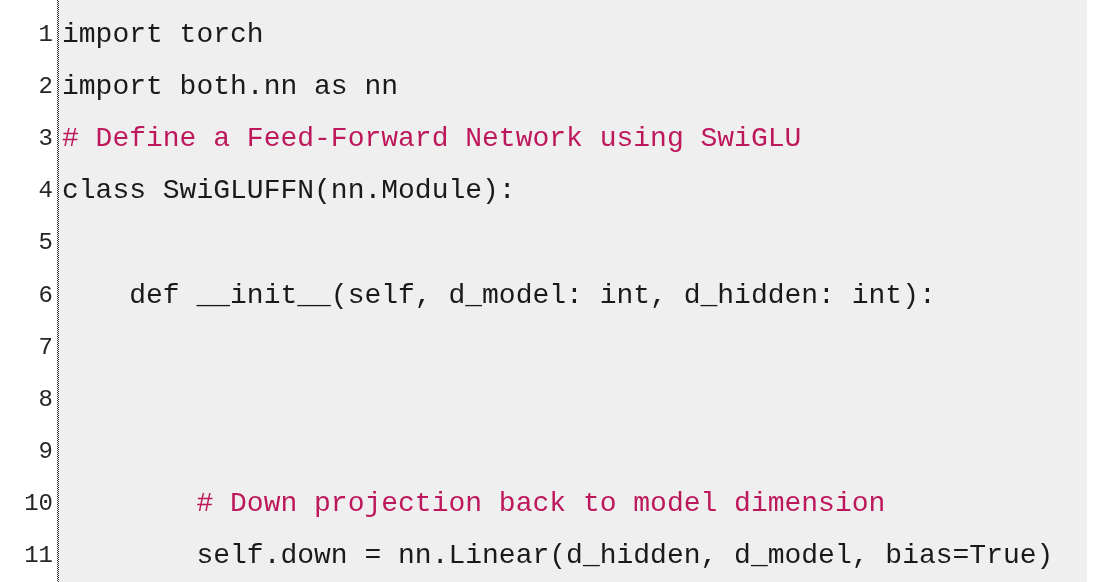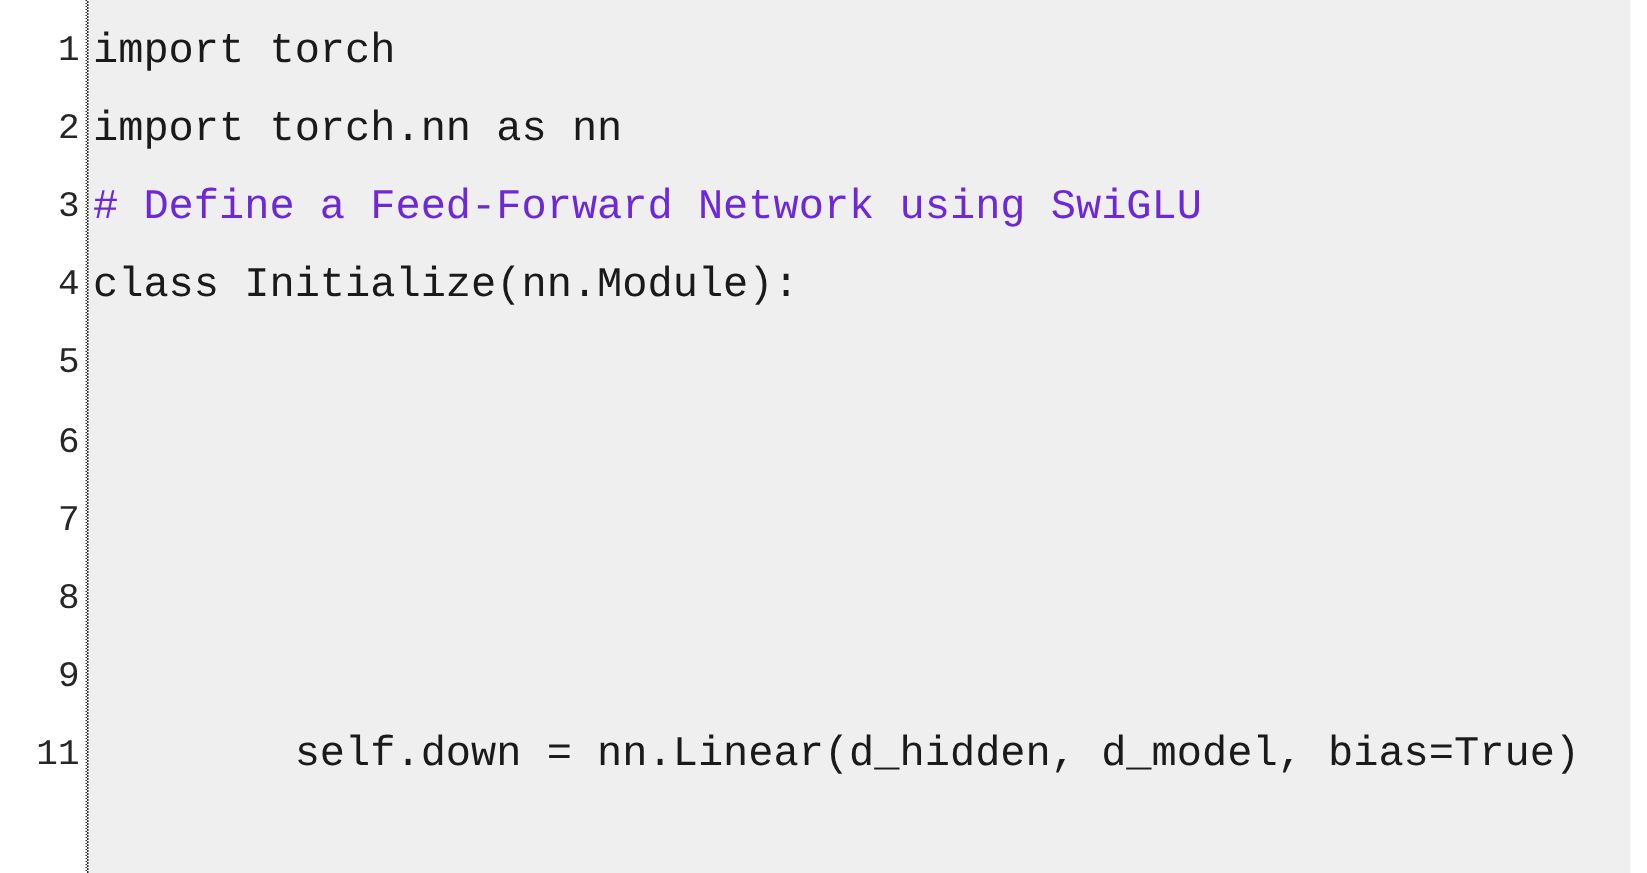--- a/index.html
+++ b/index.html
@@ -57,60 +57,65 @@
     }
     .code {
       flex: 1;
       padding-left: 9px;
       white-space: pre;
       font-size: 28px;
       color: #1a1a1a;
       font-family: Liberation Mono, monospace;
     }
     .code[data-kind="comment"] {
-      color: #6d28d9;
+      color: #be185d;
     }
   </style>
 </head>
 <body>
 
 <div class="editor">
   <div class="code-bg"></div>
   <div class="gutter-divider"></div>
 
   <div class="lines">
     <div class="line">
       <span class="ln">1</span>
       <span class="code" data-kind="code">import torch</span>
     </div>
     <div class="line">
       <span class="ln">2</span>
-      <span class="code" data-kind="code">import torch.nn as nn</span>
+      <span class="code" data-kind="code">import both.nn as nn</span>
     </div>
     <div class="line">
       <span class="ln">3</span>
       <span class="code" data-kind="comment"># Define a Feed-Forward Network using SwiGLU</span>
     </div>
     <div class="line">
       <span class="ln">4</span>
-      <span class="code" data-kind="code">class Initialize(nn.Module):</span>
+      <span class="code" data-kind="code">class SwiGLUFFN(nn.Module):</span>
     </div>
     <div class="line">
       <span class="ln">5</span>
     </div>
     <div class="line">
       <span class="ln">6</span>
+      <span class="code" data-kind="code">    def __init__(self, d_model: int, d_hidden: int):</span>
     </div>
     <div class="line">
       <span class="ln">7</span>
     </div>
     <div class="line">
       <span class="ln">8</span>
     </div>
     <div class="line">
       <span class="ln">9</span>
     </div>
     <div class="line">
+      <span class="ln">10</span>
+      <span class="code" data-kind="comment">        # Down projection back to model dimension</span>
+    </div>
+    <div class="line">
       <span class="ln">11</span>
       <span class="code" data-kind="code">        self.down = nn.Linear(d_hidden, d_model, bias=True)</span>
     </div>
   </div>
 </div>
 
 </body></html>

